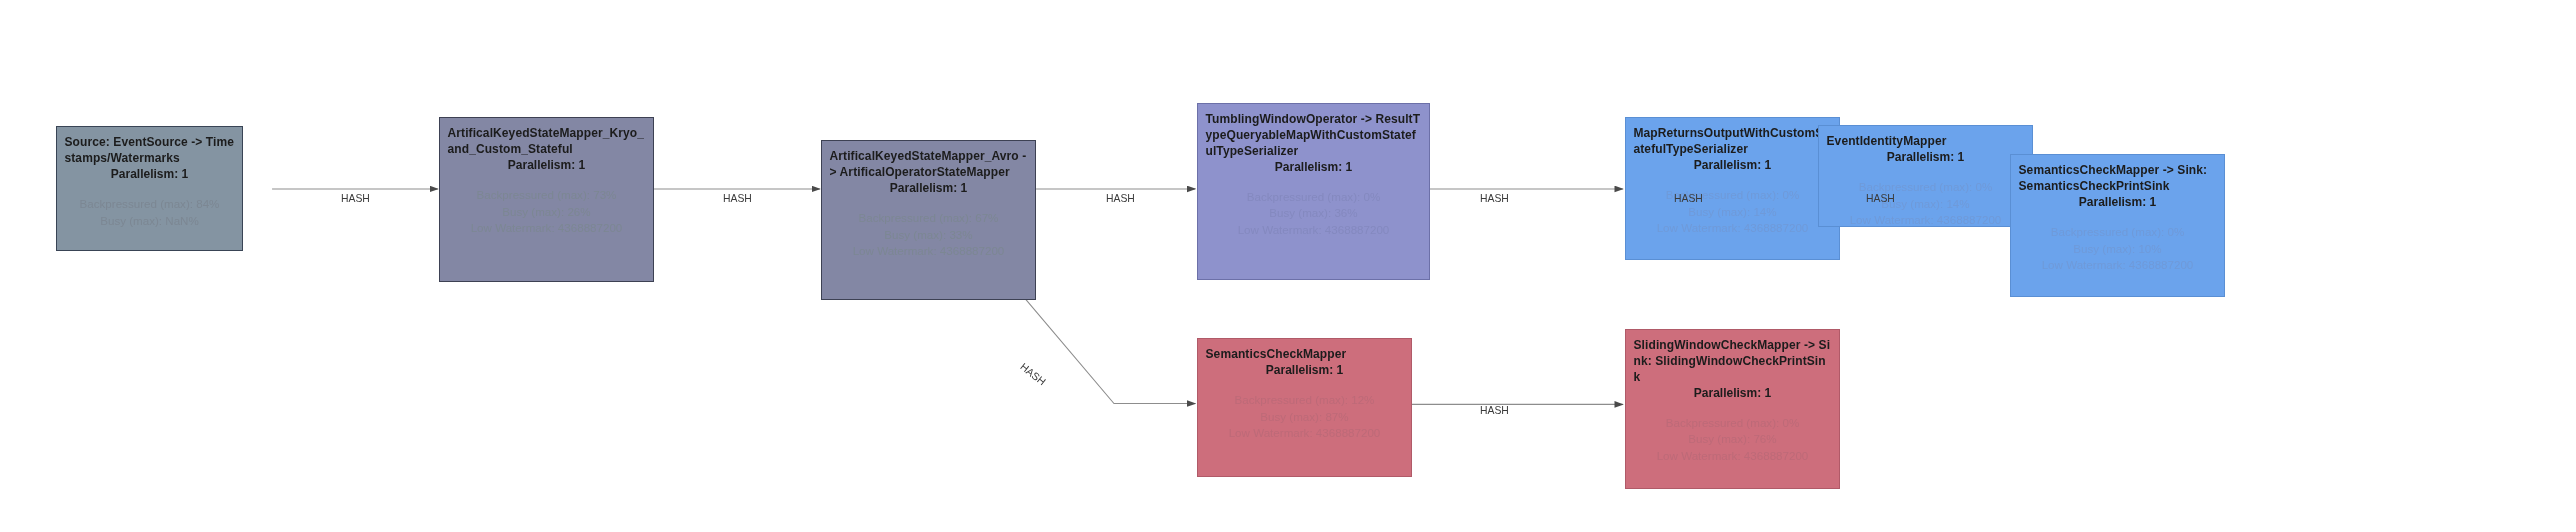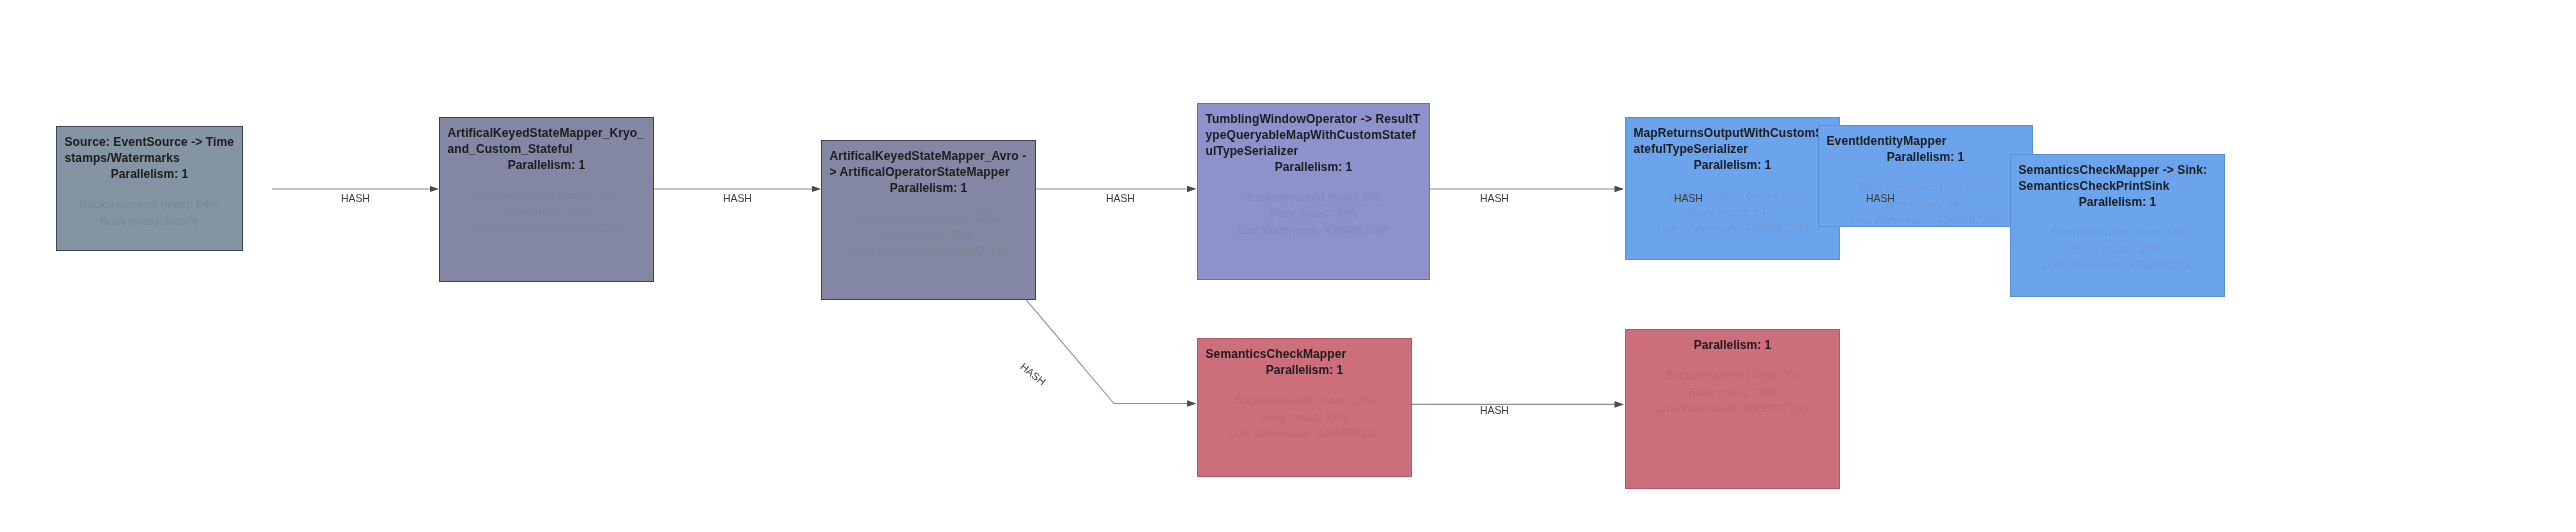--- a/index.html
+++ b/index.html
@@ -175,20 +175,21 @@
     <div class="title">SemanticsCheckMapper</div>
     <div class="parallelism">Parallelism: 1</div>
     <div class="metrics">
       <div>Backpressured (max): 12%</div>
       <div>Busy (max): 87%</div>
       <div>Low Watermark: 4368887200</div>
     </div>
   </div>
 
   <div class="node red" style="left: 1625px; top: 329px; width: 215px; height: 160px; background: rgb(205, 110, 124);">
+    <div class="title">SlidingWindowCheckMapper -&gt; Sink: SlidingWindowCheckPrintSink</div>
     <div class="parallelism">Parallelism: 1</div>
     <div class="metrics">
       <div>Backpressured (max): 0%</div>
       <div>Busy (max): 76%</div>
       <div>Low Watermark: 4368887200</div>
     </div>
   </div>
 
   <div class="edge-label" style="left: 341px; top: 193px;">HASH</div>
   <div class="edge-label" style="left: 723px; top: 193px;">HASH</div>

